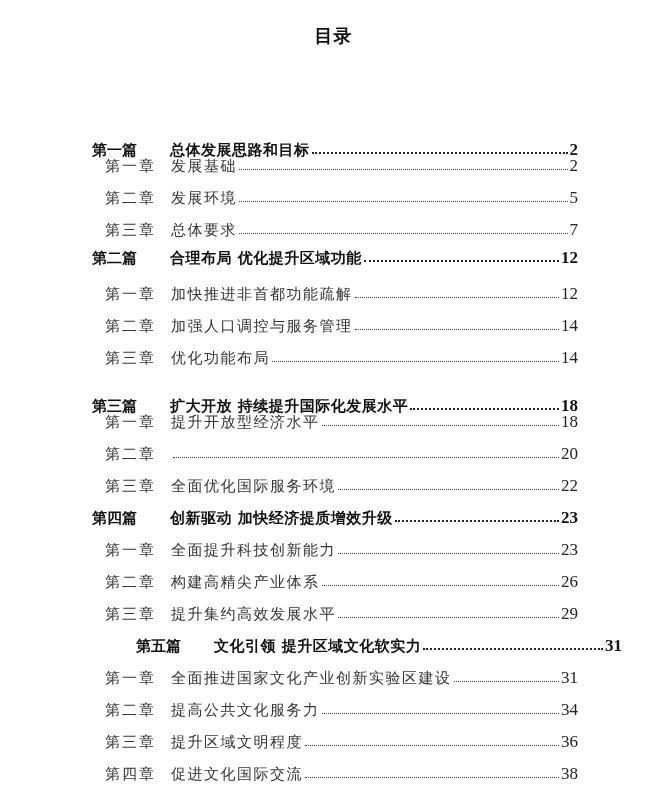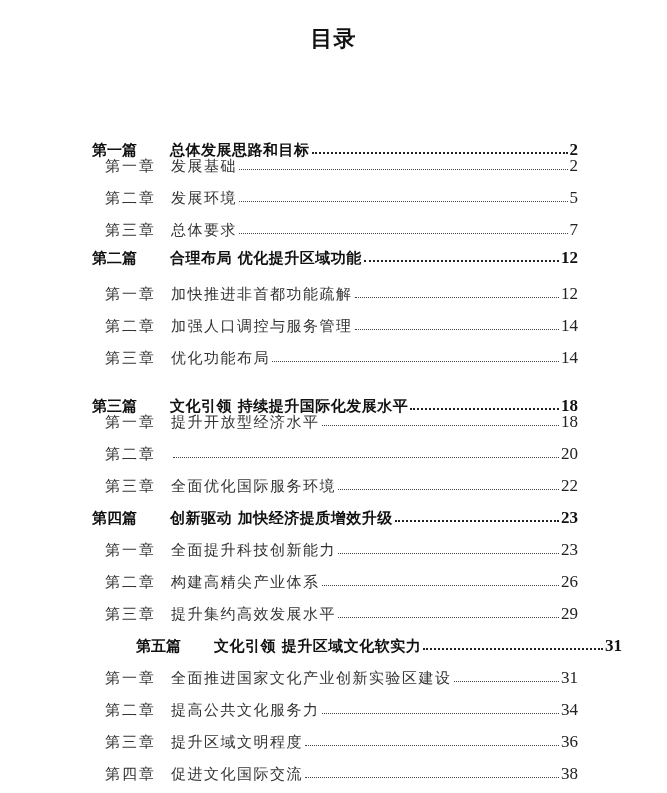--- a/index.html
+++ b/index.html
@@ -15,21 +15,21 @@
       font-family: "DejaVu Serif", "Liberation Serif", serif;
       color: #1a1a1a;
     }
     .page-title {
       position: absolute;
       top: 24px;
       left: 0;
       width: 667px;
       text-align: center;
       font-family: "DejaVu Sans", "Liberation Sans", sans-serif;
-      font-size: 22px;
+      font-size: 18px;
       font-weight: bold;
       color: #111;
       letter-spacing: 1px;
     }
     .toc {
       position: absolute;
       top: 124px;
       left: 0;
       width: 667px;
     }
@@ -158,21 +158,21 @@
   </div>
   <div class="toc-row chapter" style="top:224px;">
     <span class="label">第三章</span>
     <span class="title">优化功能布局</span>
     <span class="leader"></span>
     <span class="page">14</span>
   </div>
 
   <div class="toc-row part" style="top:272px;">
     <span class="label">第三篇</span>
-    <span class="title">文化引领 持续提升国际化发展水平</span>
+    <span class="title">扩大开放 持续提升国际化发展水平</span>
     <span class="leader"></span>
     <span class="page">18</span>
   </div>
   <div class="toc-row chapter" style="top:288px;">
     <span class="label">第一章</span>
     <span class="title">提升开放型经济水平</span>
     <span class="leader"></span>
     <span class="page">18</span>
   </div>
   <div class="toc-row chapter" style="top:320px;">

